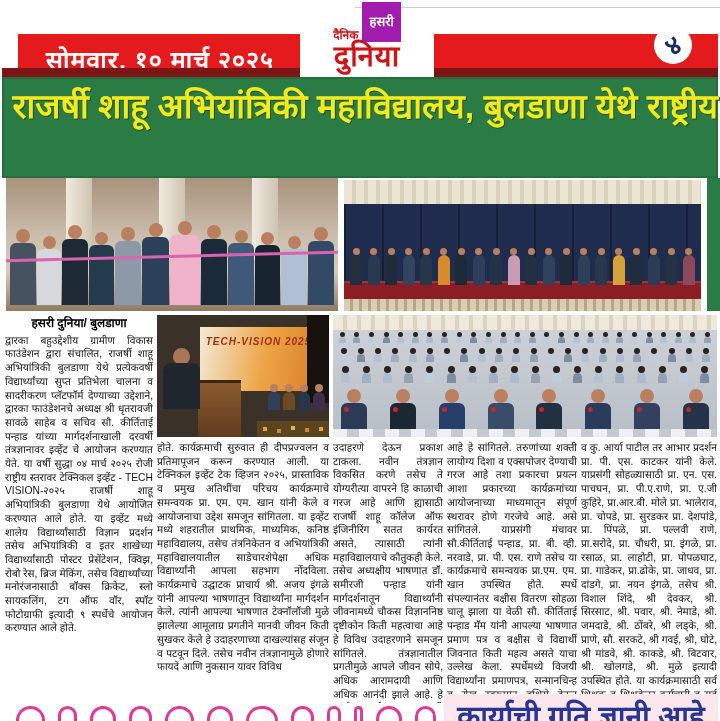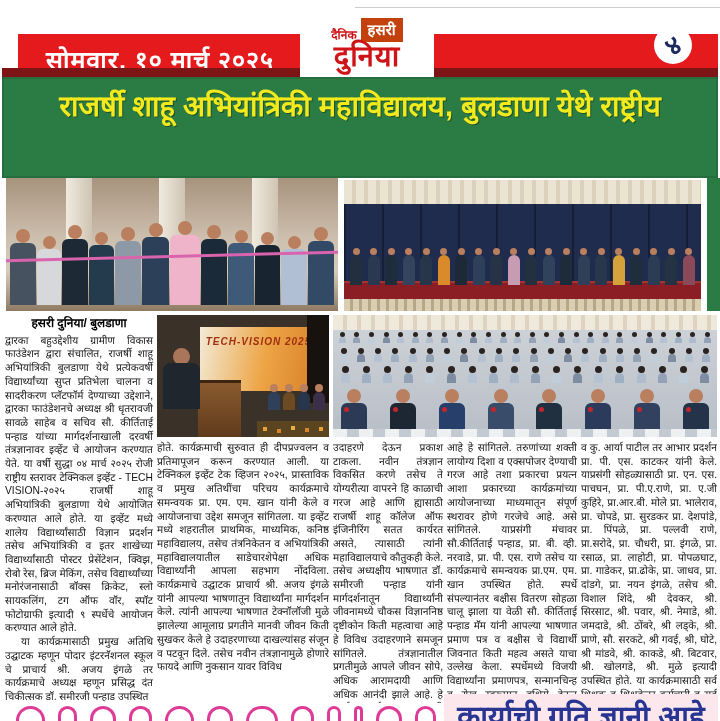--- a/index.html
+++ b/index.html
@@ -7,29 +7,29 @@
   .page{position:relative;width:720px;height:721px;background:#fff;overflow:hidden;}
   .scan-line{position:absolute;top:7px;left:355px;right:0;height:1px;background:#cdcdcd;}
 
   
   .masthead{position:absolute;top:34px;left:18px;right:2px;height:46px;background:#e51a1d;}
   .mast-date{position:absolute;left:28px;top:8px;color:#fff;font-weight:bold;font-size:25px;letter-spacing:1px;}
   .maroon-strip{position:absolute;top:68px;left:2px;right:2px;height:9px;background:#7d1517;}
   .logo-box{position:absolute;left:300px;top:23px;width:134px;height:54px;background:#fff;z-index:4;box-sizing:border-box;padding:2px 6px 0 6px;text-align:center;}
   .logo-top{display:flex;justify-content:center;align-items:flex-end;gap:4px;height:17px;}
   .logo-dainik{color:#cf1418;font-weight:bold;font-size:12px;line-height:14px;}
-  .logo-tag{background:#c2410c;color:#fff;font-weight:bold;font-size:15px;line-height:16px;padding:4px 7px;}
+  .logo-tag{background:#a21caf;color:#fff;font-weight:bold;font-size:13px;line-height:16px;padding:12px 7px;}
   .logo-main{color:#cf1418;font-weight:bold;font-size:29px;line-height:32px;letter-spacing:1px;margin-top:-2px;}
   .page-badge{position:absolute;right:28px;top:26px;width:38px;height:38px;background:#fff;border-radius:50%;display:flex;align-items:center;justify-content:center;z-index:5;}
   .page-badge span{color:#1c2a60;font-weight:bold;font-size:26px;transform:rotate(-34deg);display:block;}
 
   
   .headline-banner{position:absolute;top:77px;left:2px;right:2px;height:101px;background:#2b7b44;
     box-shadow:inset 0 0 0 2px #266e3d;text-align:center;padding-top:7px;box-sizing:border-box;}
-  .headline-banner div{color:#f2ea1c;font-weight:bold;font-size:29px;line-height:44px;text-shadow:1px 1px 0 #1c4f2b;}
+  .headline-banner div{color:#f2ea1c;font-weight:bold;font-size:34px;line-height:44px;text-shadow:1px 1px 0 #1c4f2b;text-align:right;}
 
   
   .photo-row{position:absolute;top:178px;left:6px;right:0;height:134px;display:flex;gap:6px;}
   .photo{position:relative;overflow:hidden;}
   .photo1{width:332px;height:133px;background:linear-gradient(180deg,#a8937d 0%,#cdbfae 45%,#d8cbb9 70%,#8f7b63 100%);}
   .pillar{position:absolute;top:0;width:26px;height:62%;background:linear-gradient(90deg,#f0eadf,#cfc4b3);z-index:1;}
   .photo1 .pp{position:absolute;left:4px;right:4px;bottom:6px;display:flex;justify-content:space-between;align-items:flex-end;z-index:2;}
   .ribbon{position:absolute;left:0;right:0;top:58%;height:3px;background:#d964ad;z-index:3;transform:rotate(-1.5deg);}
   .photo2{flex:1;height:131px;margin-top:2px;background:#1e2b4c;}
   .curtain{position:absolute;top:0;left:0;right:0;height:24px;background:repeating-linear-gradient(90deg,#ece4d2 0 8px,#dcd2bc 8px 12px);}
@@ -259,21 +259,20 @@
       <div class="carpet"></div>
       <div class="stagefront"></div>
     </div>
     <div class="green-edge"></div>
   </div>
 
   <div class="main-grid">
     <div class="coltext col1">
       <div class="dateline">हसरी दुनिया/ बुलडाणा</div>
       <p>द्वारका बहुउद्देशीय ग्रामीण विकास फाउंडेशन द्वारा संचालित, राजर्षी शाहू अभियांत्रिकी बुलडाणा येथे प्रत्येकवर्षी विद्यार्थ्यांच्या सुप्त प्रतिभेला चालना व सादरीकरण प्लॅटफॉर्म देण्याच्या उद्देशाने, द्वारका फाउंडेशनचे अध्यक्ष श्री धृतरावजी सावळे साहेब व सचिव सौ. कीर्तिताई पन्हाड यांच्या मार्गदर्शनाखाली दरवर्षी तंत्रज्ञानावर इव्हेंट चे आयोजन करण्यात येते. या वर्षी सुद्धा ०४ मार्च २०२५ रोजी राष्ट्रीय स्तरावर टेक्निकल इव्हेंट - TECH VISION-२०२५ राजर्षी शाहू अभियांत्रिकी बुलडाणा येथे आयोजित करण्यात आले होते. या इव्हेंट मध्ये शालेय विद्यार्थ्यांसाठी विज्ञान प्रदर्शन तसेच अभियांत्रिकी व इतर शाखेच्या विद्यार्थ्यांसाठी पोस्टर प्रेसेंटेशन, क्विझ, रोबो रेस, ब्रिज मेकिंग, तसेच विद्यार्थ्यांच्या मनोरंजनासाठी बॉक्स क्रिकेट, स्लो सायकलिंग, टग ऑफ वॉर, स्पॉट फोटोग्राफी इत्यादी ९ स्पर्धेचे आयोजन करण्यात आले होते.</p>
-      <p class="indent">या कार्यक्रमासाठी प्रमुख अतिथि उद्घाटक म्हणून पोदार इंटरनॅशनल स्कूल चे प्राचार्य श्री. अजय इंगळे तर कार्यक्रमाचे अध्यक्ष म्हणून प्रसिद्ध दंत चिकीत्सक डॉ. समीरजी पन्हाड उपस्थित</p>
     </div>
 
     <div class="photo photo3">
       <div class="sp-banner">
         <span>TECH-VISION 2025</span>
       </div>
       <div class="sp-curtain"></div>
       <div class="podium"></div>
       <div class="speaker-head"></div>
       <div class="speaker-body"></div>

